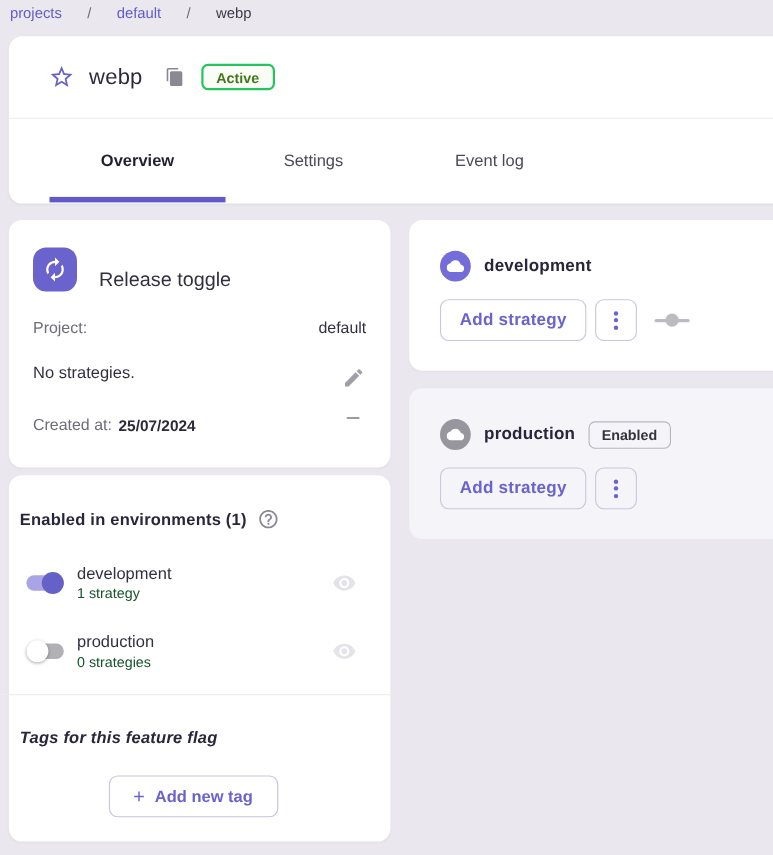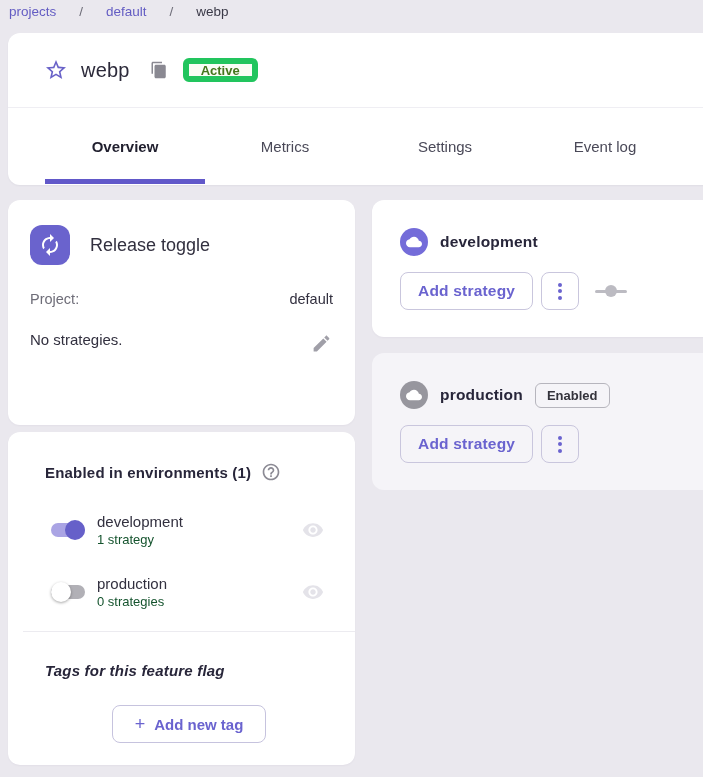--- a/index.html
+++ b/index.html
@@ -31,21 +31,21 @@
     border-bottom:1px solid #efeef3;
   }
   .star-btn { width:24px; height:24px; display:flex; align-items:center; justify-content:center; cursor:pointer; background:none; border:none; }
   .star-btn svg { width:24px; height:24px; fill:#6962c8; }
   .flag-title { font-size:20px; font-weight:500; color:#2c2a3a; margin-left:13px; letter-spacing:.2px; }
   .copy-btn { width:22px; height:22px; margin-left:18px; background:none; border:none; cursor:pointer; display:flex; align-items:center; justify-content:center; }
   .copy-btn svg { width:18px; height:18px; fill:#8a8992; }
   .status-chip {
     margin-left:13px; height:24px; padding:0 12px;
     display:flex; align-items:center;
-    background:#fafdf6; border:6px solid #22c55e; border-radius:6px;
+    background:#fafdf6; border:2px solid #22c55e; border-radius:6px;
     color:#44761c; font-size:13px; font-weight:700;
   }
   .tabs-row { height:76px; display:flex; padding-left:37px; }
   .tab {
     width:160px; display:flex; align-items:center; justify-content:center;
     position:relative; cursor:pointer; font-size:15px; color:#44435277;
     color:#4a4958; background:none; border:none;
     font-family:inherit;
   }
   .tab.active { font-weight:700; color:#201f2e; }
@@ -55,39 +55,39 @@
   }
 
   
   .card {
     position:absolute; background:#fff; border-radius:12px;
     box-shadow:0 1px 2px rgba(40,35,70,.04);
   }
 
   
   .flag-card { left:8px; top:200px; width:347px; height:225px; padding:25px 22px 0 22px; }
-  .flag-type-row { display:flex; align-items:center; margin-bottom:26px; }
+  .flag-type-row { display:flex; align-items:flex-end; margin-bottom:26px; }
   .flag-type-icon {
     width:40px; height:40px; border-radius:12px; background:#6a63cd;
     display:flex; align-items:center; justify-content:center;
   }
   .flag-type-icon svg { width:24px; height:24px; fill:#fff; }
   .flag-type-name { margin-left:20px; font-size:18px; color:#32303f; }
   .detail-row { display:flex; align-items:flex-start; justify-content:space-between; margin-bottom:24px; }
   .label-muted { color:#6e6d78; font-size:14.5px; }
   .value-dark { color:#32303f; font-size:14.5px; }
   .desc-text { color:#32303f; font-size:15px; }
   .edit-btn { background:none; border:none; cursor:pointer; width:24px; height:24px; display:flex; align-items:center; justify-content:center; }
   .edit-btn svg { width:21px; height:21px; fill:#a09fa8; }
   .created-wrap { display:flex; align-items:center; gap:6px; }
   .created-value { color:#2c2a3a; font-size:14px; font-weight:600; }
   .dash-icon { width:12px; height:2px; background:#9c9ba3; border-radius:1px; margin-right:6px; }
 
   
-  .env-card { left:8px; top:432px; width:347px; height:333px; padding:30px 22px 0 37px; }
+  .env-card { left:8px; top:432px; width:347px; height:333px; padding:30px 22px 0 10px; }
   .section-title-row { display:flex; align-items:center; gap:10px; margin-bottom:24px; }
   .section-title { font-size:15px; font-weight:700; color:#28263a; letter-spacing:.2px; }
   .help-btn { background:none; border:none; cursor:pointer; width:20px; height:20px; display:flex; }
   .help-btn svg { width:20px; height:20px; fill:#8b8a94; }
   .toggle-row { display:flex; align-items:center; margin-bottom:14px; height:48px; padding-left:6px; }
   .switch { position:relative; width:34px; height:20px; flex:0 0 34px; cursor:pointer; }
   .switch .track { position:absolute; left:0; top:3px; width:34px; height:14px; border-radius:7px; }
   .switch .thumb { position:absolute; top:0; width:20px; height:20px; border-radius:50%; }
   .switch.on .track { background:#aaa4e4; }
   .switch.on .thumb { right:0; background:#6660c9; }
@@ -173,23 +173,20 @@
         </svg>
     </button>
     <span class="status-chip">Active</span>
   </div>
   <div class="tabs-row">
     <button class="tab active">
       <span>Overview</span>
       <span class="indicator"></span>
     </button>
     <button class="tab">
-      <span>Metrics</span>
-    </button>
-    <button class="tab">
       <span>Settings</span>
     </button>
     <button class="tab">
       <span>Event log</span>
     </button>
   </div>
 </header>
 
 <section class="card flag-card">
   <div class="flag-type-row">
@@ -204,20 +201,27 @@
     <span class="label-muted">Project:</span>
     <span class="value-dark">default</span>
   </div>
   <div class="detail-row">
     <span class="desc-text">No strategies.</span>
     <button class="edit-btn">
       <svg viewBox="0 0 24 24">
           <path d="M3 17.25V21h3.75L17.81 9.94l-3.75-3.75L3 17.25zM20.71 7.04c.39-.39.39-1.02 0-1.41l-2.34-2.34c-.39-.39-1.02-.39-1.41 0l-1.83 1.83 3.75 3.75 1.83-1.83z"></path>
         </svg>
     </button>
+  </div>
+  <div class="detail-row">
+    <span class="created-wrap">
+      <span class="label-muted">Created at:</span>
+      <span class="created-value">25/07/2024</span>
+    </span>
+    <span class="dash-icon"></span>
   </div>
 </section>
 
 <section class="card env-card">
   <div class="section-title-row">
     <span class="section-title">Enabled in environments (1)</span>
     <button class="help-btn">
       <svg viewBox="0 0 24 24">
           <path d="M11 18h2v-2h-2v2zm1-16C6.48 2 2 6.48 2 12s4.48 10 10 10 10-4.48 10-10S17.52 2 12 2zm0 18c-4.41 0-8-3.59-8-8s3.59-8 8-8 8 3.59 8 8-3.59 8-8 8zm0-14c-2.21 0-4 1.79-4 4h2c0-1.1.9-2 2-2s2 .9 2 2c0 2-3 1.75-3 5h2c0-2.25 3-2.5 3-5 0-2.21-1.79-4-4-4z"></path>
         </svg>

